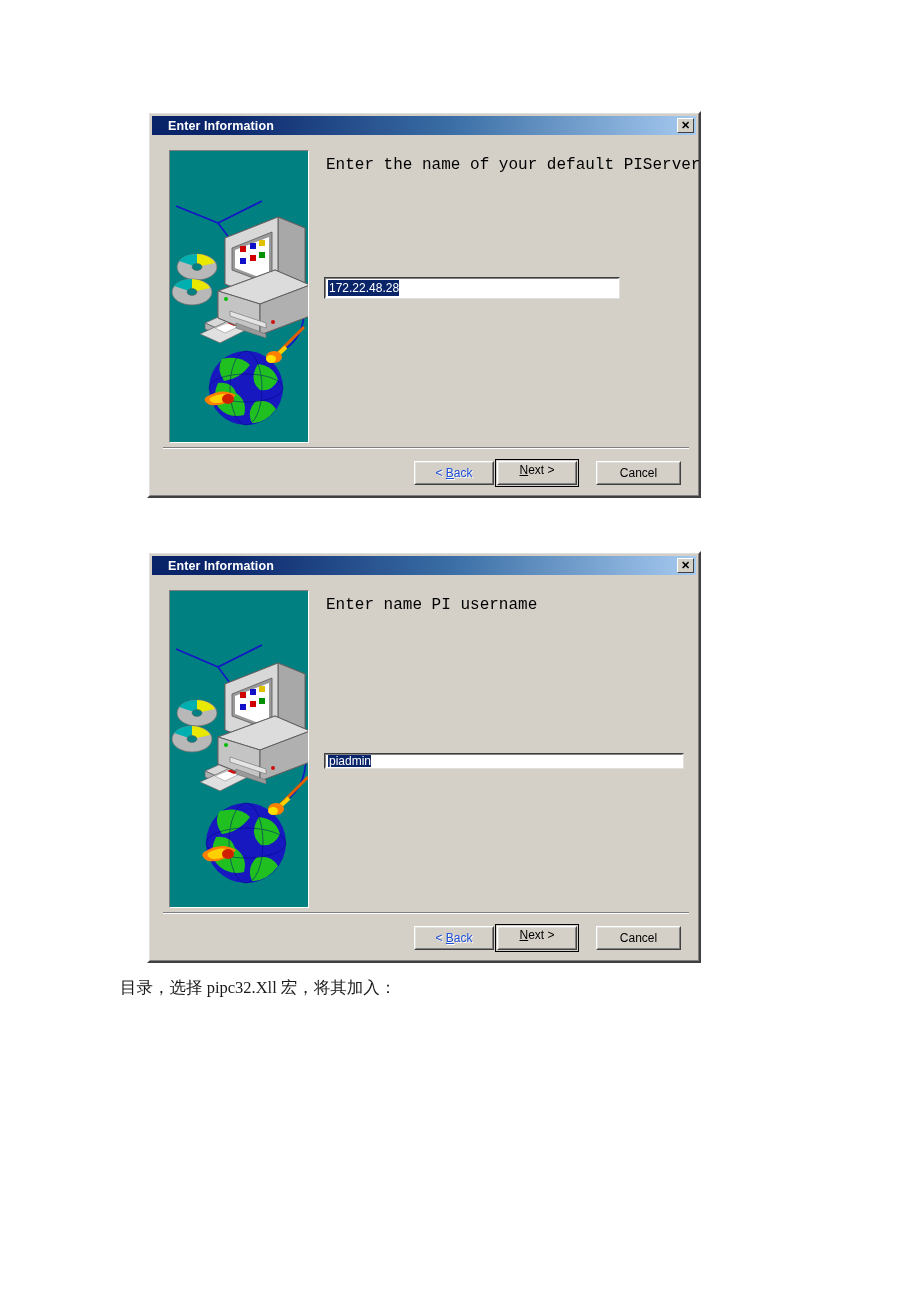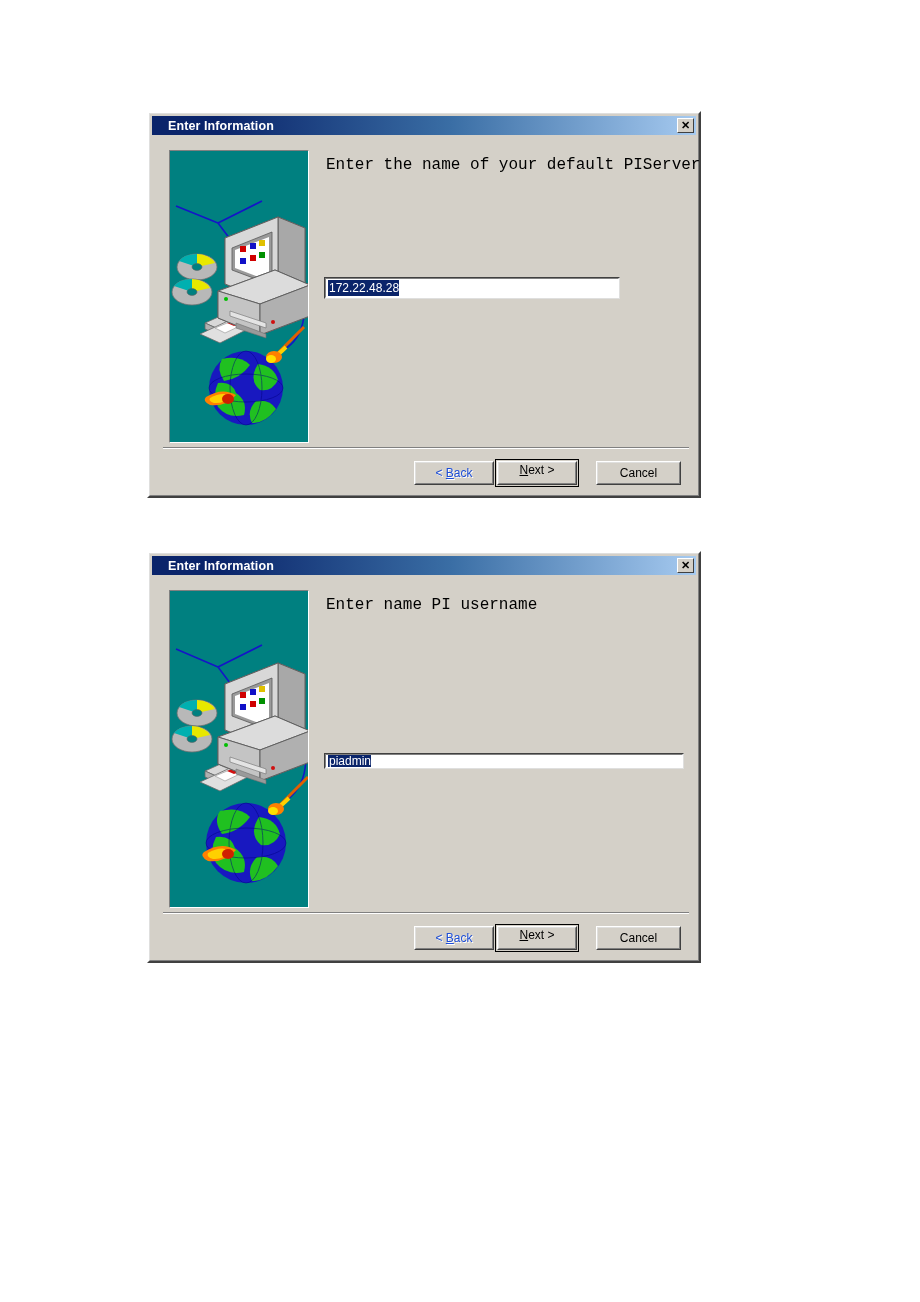--- a/index.html
+++ b/index.html
@@ -489,15 +489,16 @@
     </div>
 
     <div class="btn" style="left:447px; top:373px; width:85px; height:24px;">
       <div class="btn-in">
         <span class="btn-label">Cancel</span>
       </div>
     </div>
   </div>
 
   <div class="para-block" style="left:120px; top:975px; width:680px;">
+    <div>目录，选择 pipc32.Xll 宏，将其加入：</div>
   </div>
 
 </div>
 
 </body></html>

